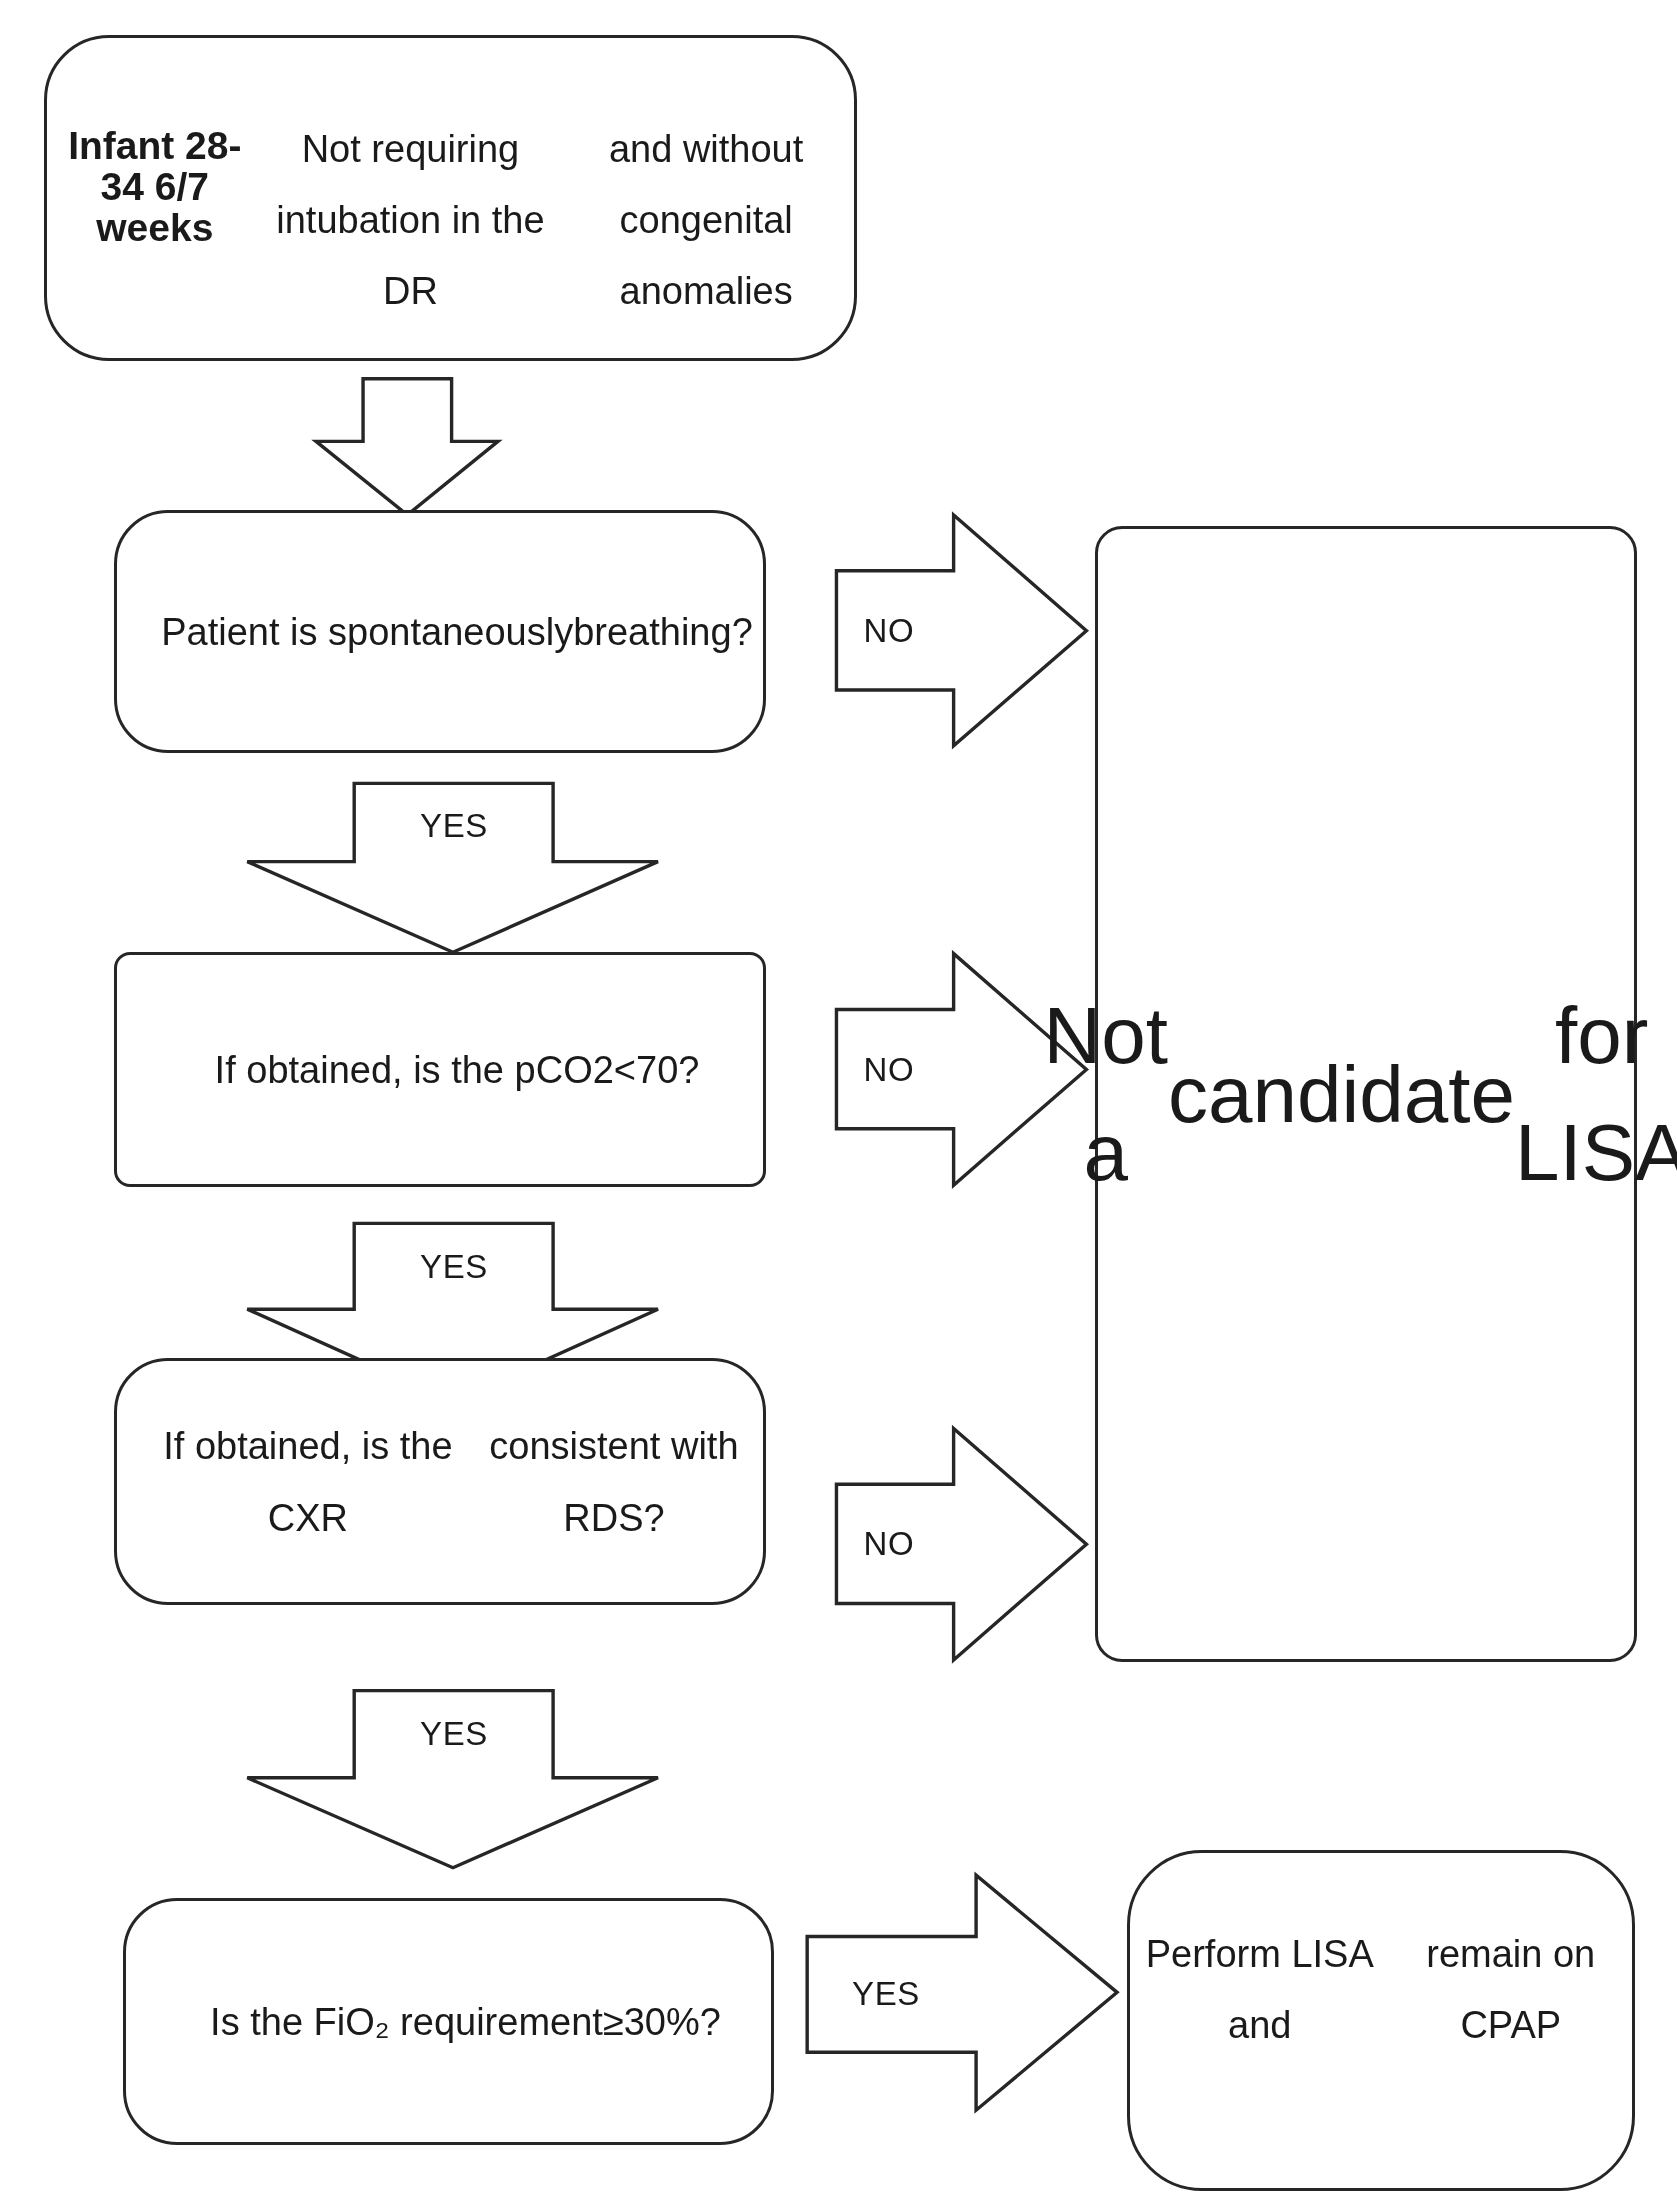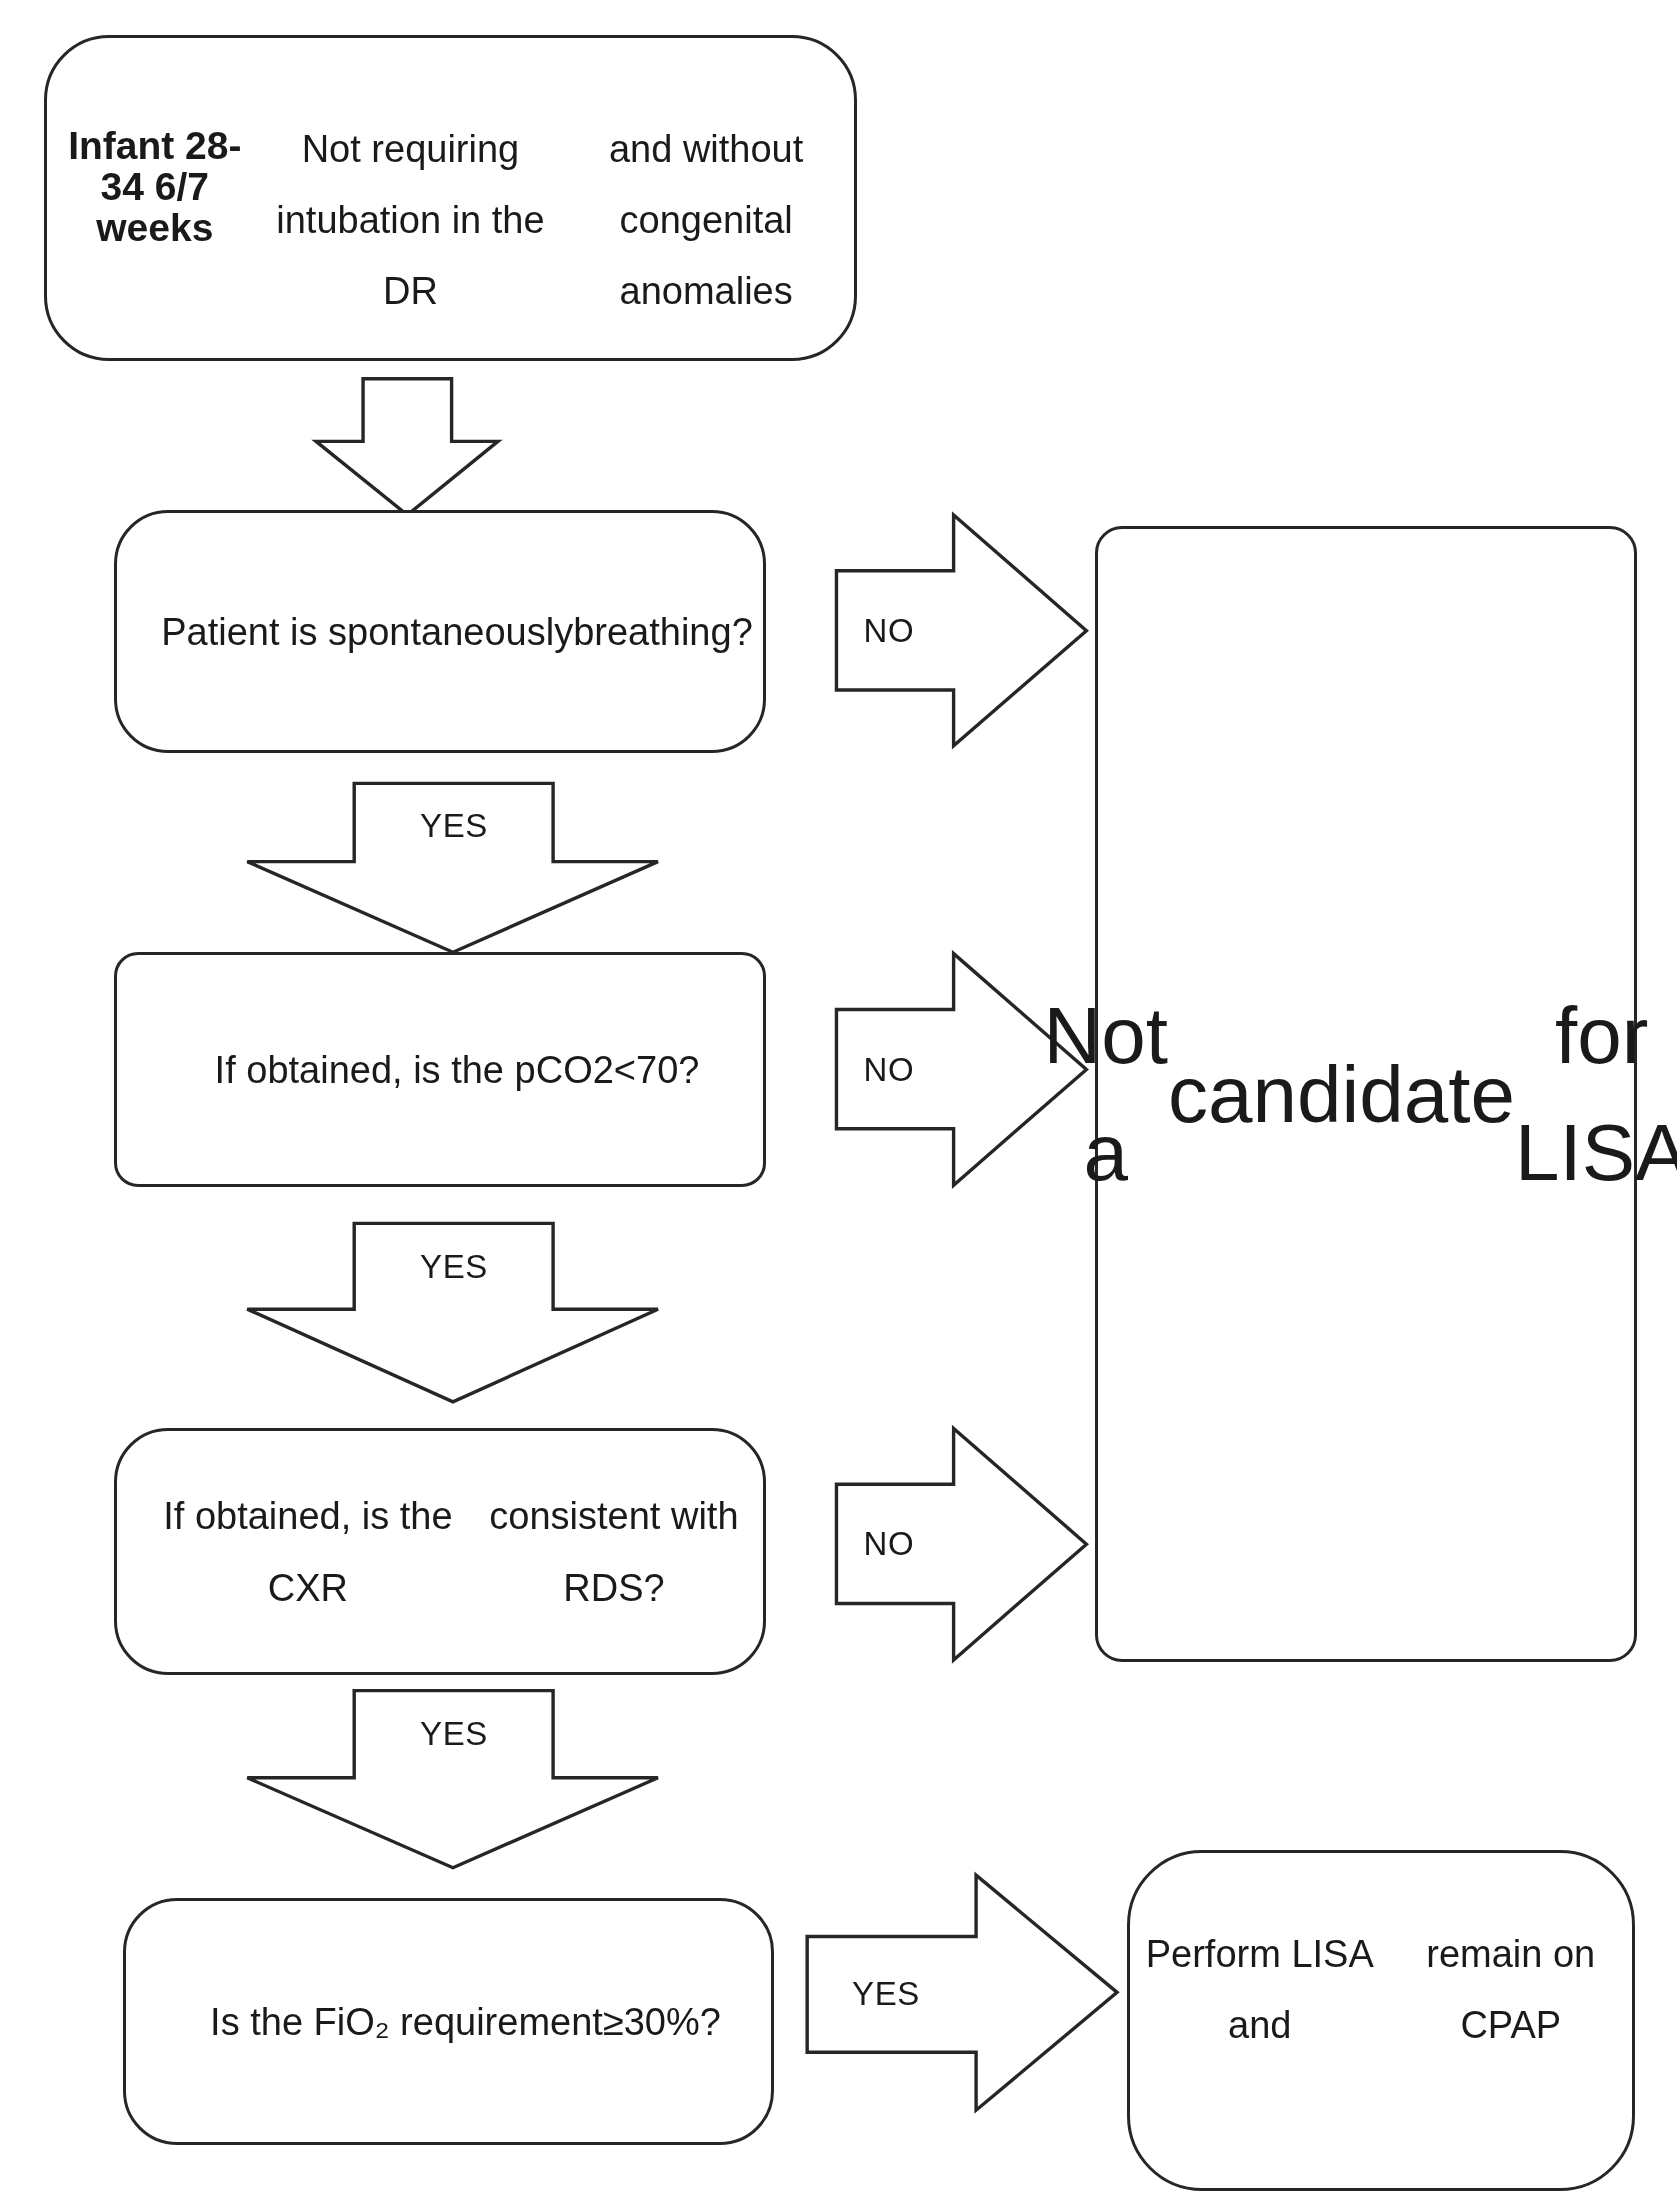--- a/index.html
+++ b/index.html
@@ -24,22 +24,22 @@
   #box-start {
     left:44px; top:35px; width:813px; height:326px;
     border-radius:65px;
     justify-content:flex-start; padding-top:45px;
   }
   #box-start .title { font-weight:bold; font-size:39px; line-height:41px; margin-bottom:68px; }
   #box-start .line  { font-size:38px; line-height:71px; }
 
   .question { font-size:38px; line-height:72px;padding-left:34px; }
   #box-q1 { left:114px; top:510px;  width:652px; height:243px; border-radius:54px; }
-  #box-q2 { left:114px; top:952px; width:652px; height:235px; border-radius:24px; }
-  #box-q3 { left:114px; top:1428px; width:652px; height:247px; border-radius:54px; }
+  #box-q2 { left:114px; top:952px; width:652px; height:235px; border-radius:16px; }
+  #box-q3 { left:114px; top:1358px; width:652px; height:247px; border-radius:54px; }
   #box-q4 { left:123px; top:1862px; width:651px; height:247px; border-radius:54px;margin-top:36px; }
 
   #box-nc {
     left:1095px; top:526px; width:542px; height:1136px;
     border-radius:27px;
     font-size:80px; line-height:117px;
   }
   #box-perform {
     left:1127px; top:1826px; width:508px; height:341px;
     border-radius:75px;

